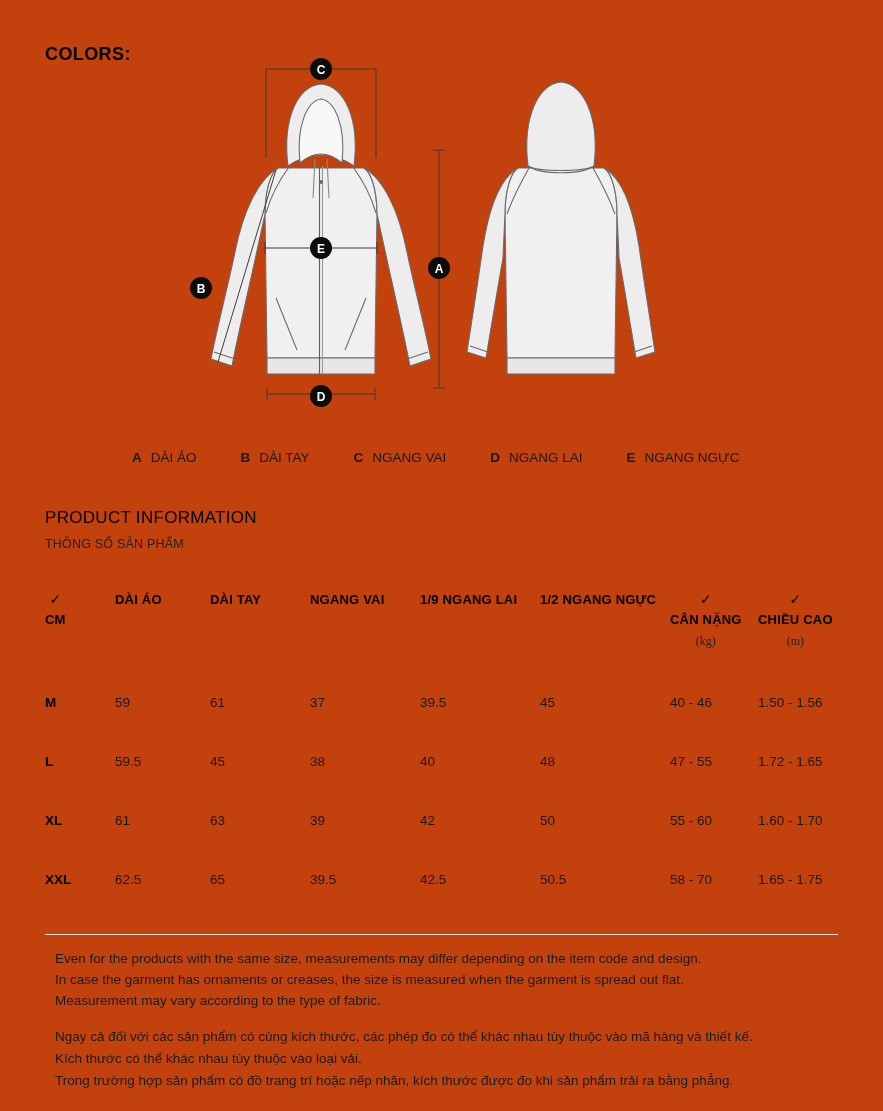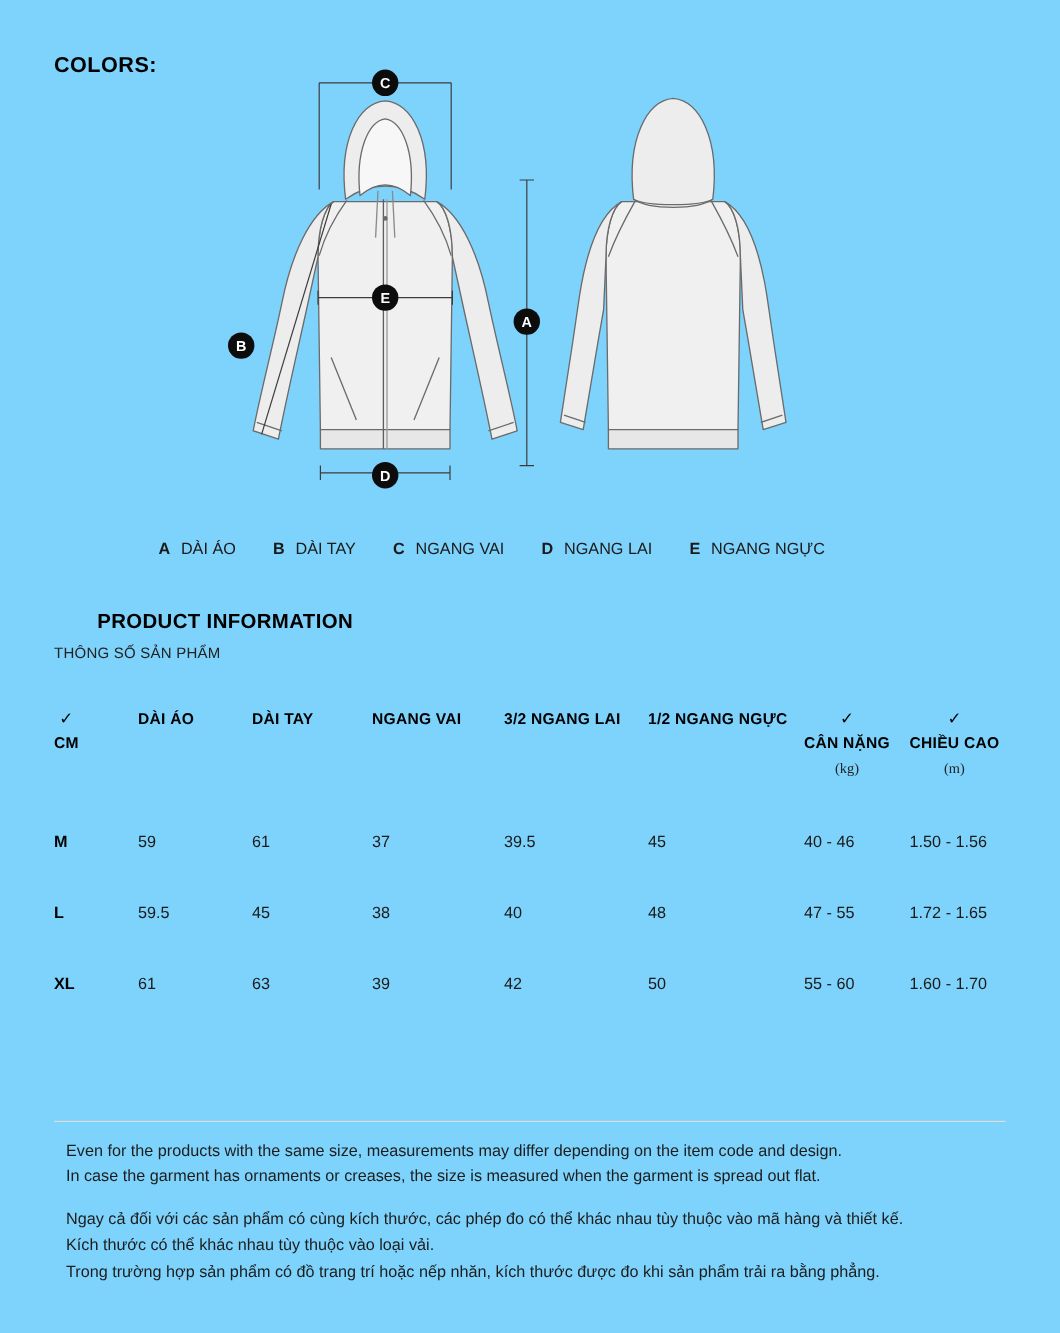--- a/index.html
+++ b/index.html
@@ -1,21 +1,21 @@
 <!DOCTYPE html>
 <html><head>
 <meta charset="utf-8">
 <style>
   * { box-sizing: border-box; margin: 0; padding: 0; }
   html, body { background: #ffffff; }
   .page {
     position: relative;
     width: 883px;
     height: 1111px;
-    background: #7dd3fc;
+    background: #c2410c;
     font-family: "Liberation Sans", "DejaVu Sans", sans-serif;
     color: #111;
     overflow: hidden;
   }
   .colors-heading {
     position: absolute;
     top: 44px;
     left: 45px;
     font-size: 18px;
     font-weight: 700;
@@ -28,28 +28,28 @@
     left: 126px;
     width: 636px;
   }
   .garment-svg { display: block; }
   .garment-svg path, .garment-svg line, .garment-svg rect {
     vector-effect: non-scaling-stroke;
   }
   .legend {
     margin-top: 16px;
     display: flex;
-    gap: 31px;
+    gap: 44px;
     padding-left: 6px;
     white-space: nowrap;
   }
   .legend-item { font-size: 13.5px; color: #1a1a1a; }
   .legend-letter { font-weight: 700; margin-right: 9px; }
   .product-block { position: absolute; top: 508px; left: 45px; }
-  .product-title { font-size: 17px; font-weight: 700; letter-spacing: 0.3px; color: #000; margin-left: 36px; }
+  .product-title { font-size: 17px; font-weight: 400; letter-spacing: 0.3px; color: #000; }
   .product-subtitle { margin-top: 9px; font-size: 12.5px; color: #222; letter-spacing: 0.2px; }
   .size-table {
     position: absolute;
     top: 590px;
     left: 45px;
     width: 795px;
     border-collapse: collapse;
     table-layout: fixed;
   }
   .size-table th, .size-table td {
@@ -238,21 +238,21 @@
               <span class="th-label">DÀI TAY</span>
             </span>
         </th>
         <th class="th-pad">
           <span class="th-stack">
               <span class="th-label">NGANG VAI</span>
             </span>
         </th>
         <th class="th-pad">
           <span class="th-stack">
-              <span class="th-label">3/2 NGANG LAI</span>
+              <span class="th-label">1/9 NGANG LAI</span>
             </span>
         </th>
         <th class="th-pad">
           <span class="th-stack">
               <span class="th-label">1/2 NGANG NGỰC</span>
             </span>
         </th>
         <th>
           <span class="th-stack">
             <span class="th-check">✓</span>
@@ -293,29 +293,40 @@
       <tr>
         <td class="size-cell">XL</td>
         <td>61</td>
         <td>63</td>
         <td>39</td>
         <td>42</td>
         <td>50</td>
         <td>55 - 60</td>
         <td>1.60 - 1.70</td>
       </tr>
+      <tr>
+        <td class="size-cell">XXL</td>
+        <td>62.5</td>
+        <td>65</td>
+        <td>39.5</td>
+        <td>42.5</td>
+        <td>50.5</td>
+        <td>58 - 70</td>
+        <td>1.65 - 1.75</td>
+      </tr>
     </tbody>
   </table>
 
   <div class="divider"></div>
 
   <div class="notes">
     <div class="notes-en">
       <div class="note-line">Even for the products with the same size, measurements may differ depending on the item code and design.</div>
       <div class="note-line">In case the garment has ornaments or creases, the size is measured when the garment is spread out flat.</div>
+      <div class="note-line">Measurement may vary according to the type of fabric.</div>
     </div>
     <div class="notes-vi">
       <div class="note-line">Ngay cả đối với các sản phẩm có cùng kích thước, các phép đo có thể khác nhau tùy thuộc vào mã hàng và thiết kế.</div>
       <div class="note-line">Kích thước có thể khác nhau tùy thuộc vào loại vải.</div>
       <div class="note-line">Trong trường hợp sản phẩm có đồ trang trí hoặc nếp nhăn, kích thước được đo khi sản phẩm trải ra bằng phẳng.</div>
     </div>
   </div>
 
 </div>
 

